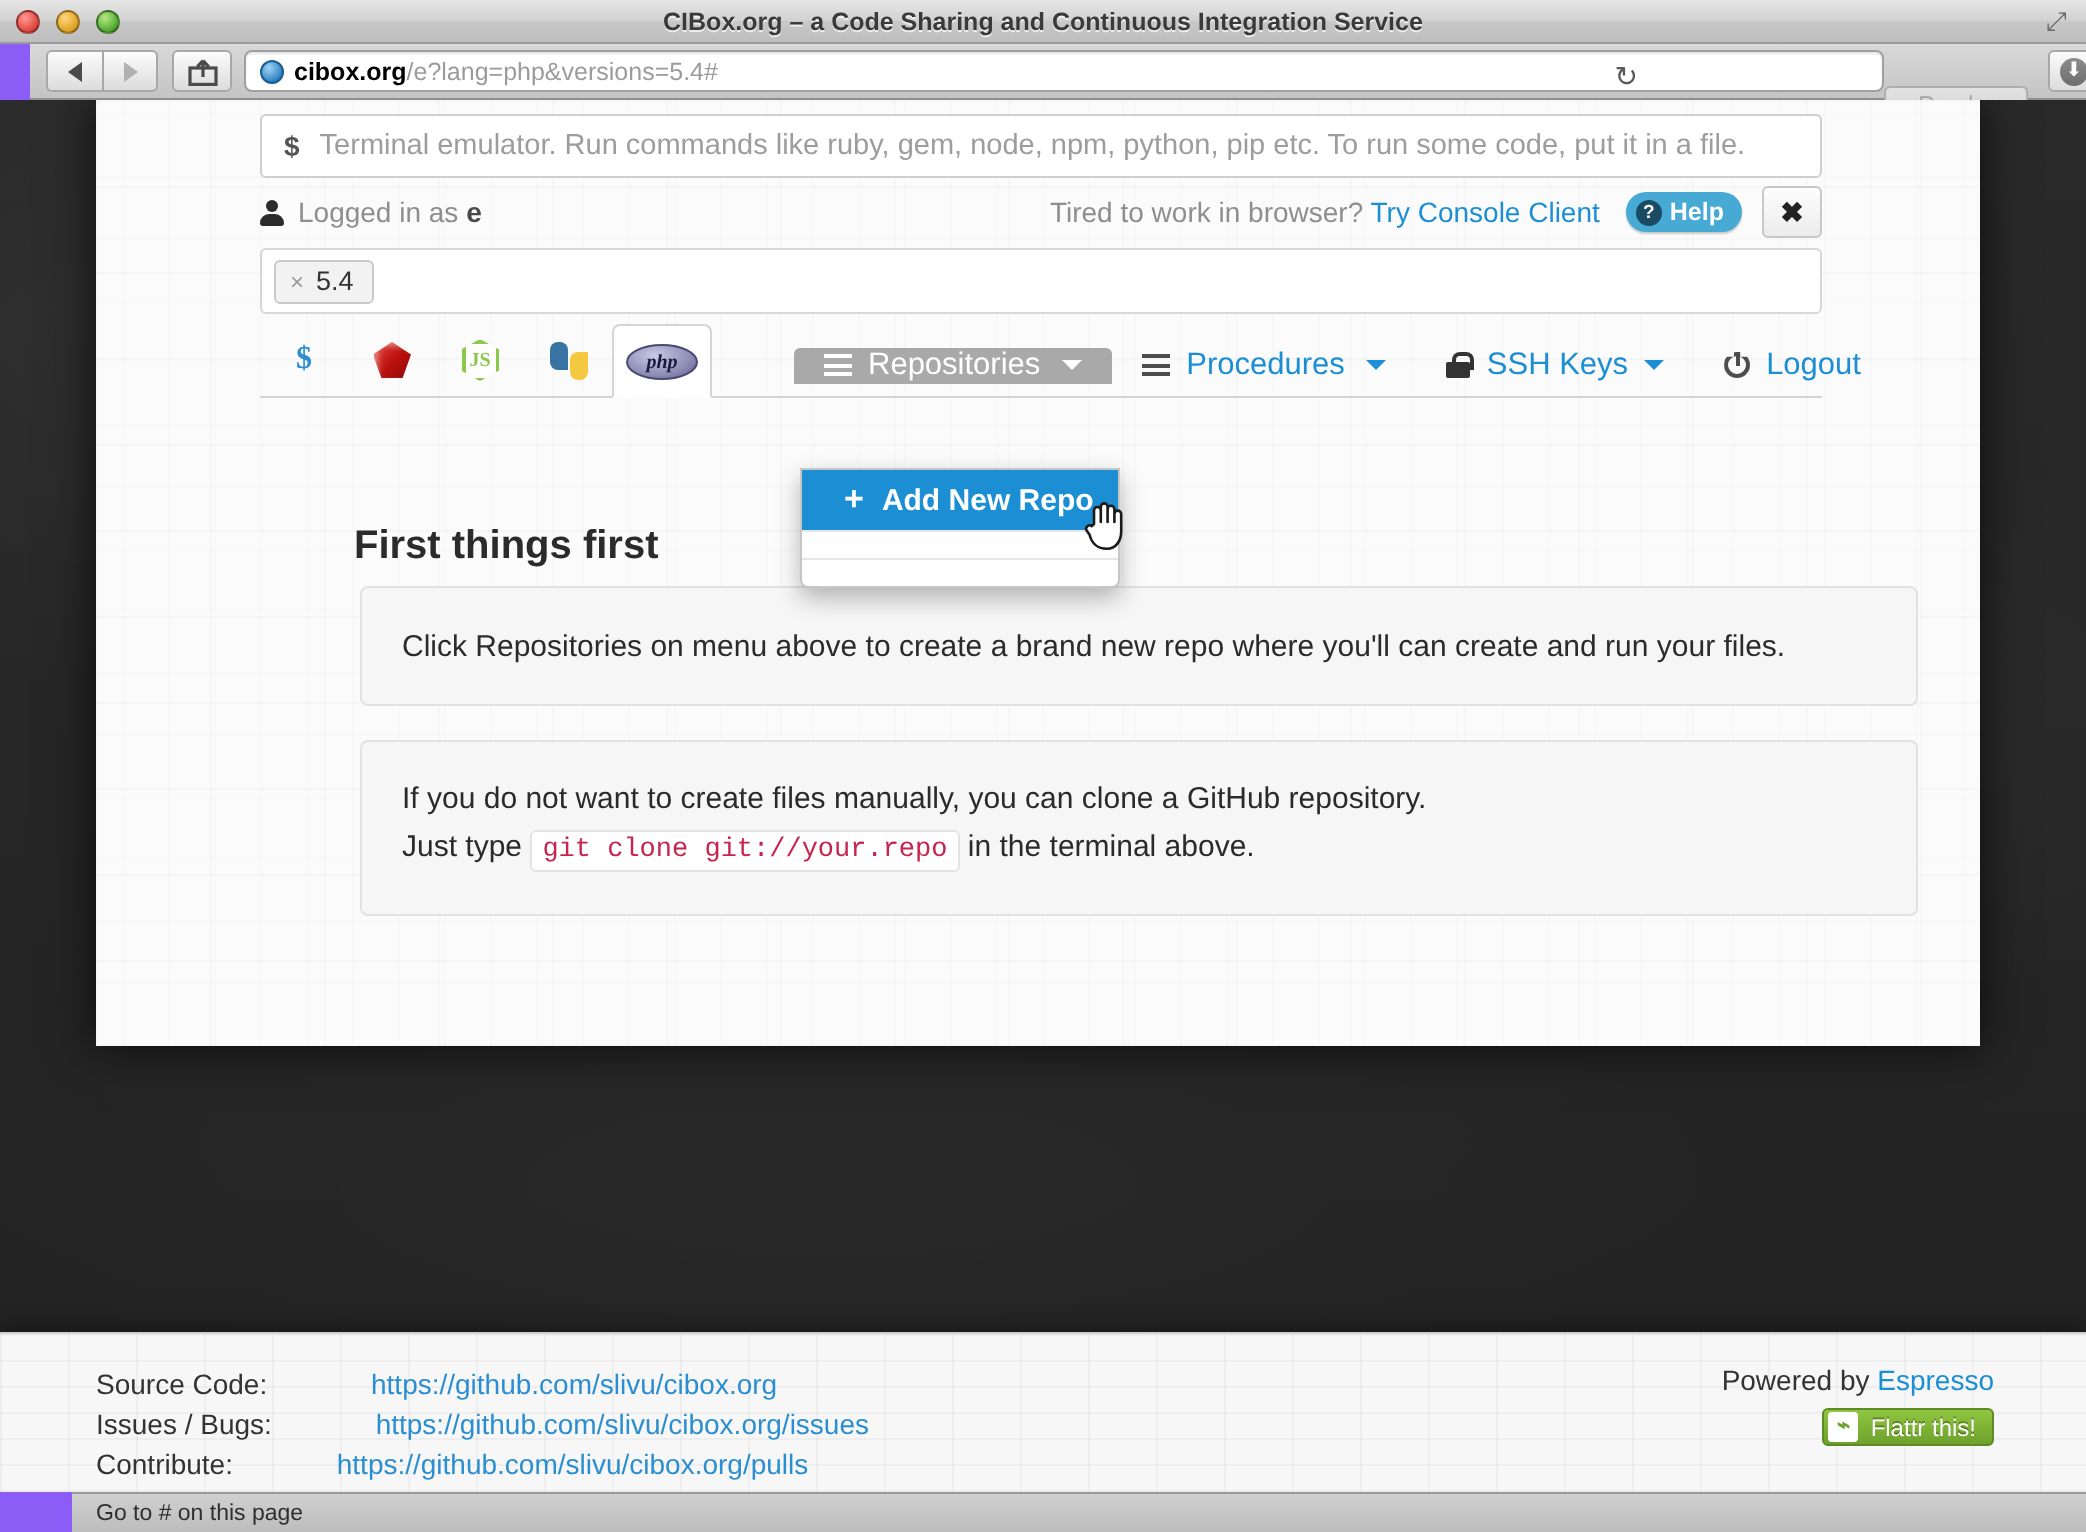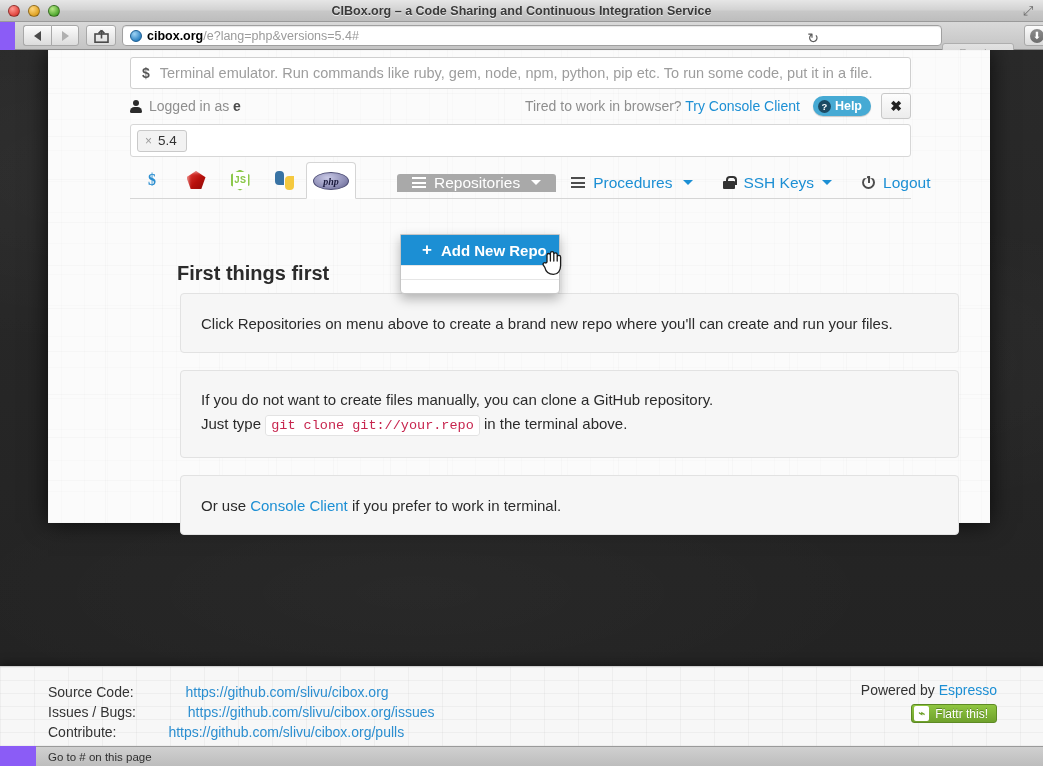--- a/index.html
+++ b/index.html
@@ -182,21 +182,21 @@
     width:19px;height:18px;
     background:linear-gradient(135deg,#e8413a 0%,#b7100c 55%,#8d0b08 100%);
     clip-path:polygon(50% 0,100% 35%,78% 100%,22% 100%,0 35%);
     box-shadow:inset 2px 2px 3px rgba(255,255,255,.45);
   }
   .ic-node{
     width:19px;height:21px;
     background:#fff; border:2px solid #8cc84b;
     clip-path:polygon(50% 0,100% 25%,100% 75%,50% 100%,0 75%,0 25%);
     color:#8cc84b;font-size:10px;line-height:18px;text-align:center;font-weight:bold;
-    font-family:Liberation Mono, monospace;
+    font-family:Liberation Serif, serif;
   }
   .ic-py{ position:relative; width:19px;height:19px;}
   .ic-py i{position:absolute;width:9px;height:14px;}
   .ic-py i.b{left:0;top:0;background:#3873a4;border-radius:4px 4px 0 4px;}
   .ic-py i.y{right:0;bottom:0;background:#f5c93f;border-radius:4px 0 4px 4px;}
   .ic-php{
     width:36px;height:18px;border-radius:50%;
     background:radial-gradient(ellipse at 40% 30%,#c9c9e6,#8e8eb6 60%,#5b5b86);
     border:1px solid #4a4a72;
     color:#1a1a3c;font-size:10px;font-style:italic;font-weight:bold;
@@ -420,23 +420,20 @@
 
       <div class="panel" id="panel-1">
         <span>Click Repositories on menu above to create a brand new repo where you'll can create and run your files.</span>
       </div>
 
       <div class="panel" id="panel-2">
         <div class="p-line">If you do not want to create files manually, you can clone a GitHub repository.</div>
         <div class="p-line"><span>Just type </span><code class="code">git clone git://your.repo</code><span> in the terminal above.</span></div>
       </div>
 
-      <div class="panel" id="panel-3">
-        <span><span>Or use </span><a class="lnk" href="#">Console Client</a><span> if you prefer to work in terminal.</span></span>
-      </div>
 
       <div class="dropdown">
         <div class="dd-item">
           <span class="dd-plus">+</span>
           <span>Add New Repo</span>
         </div>
         <div class="dd-blank"></div>
         <div class="dd-blank2"></div>
       </div>
 

